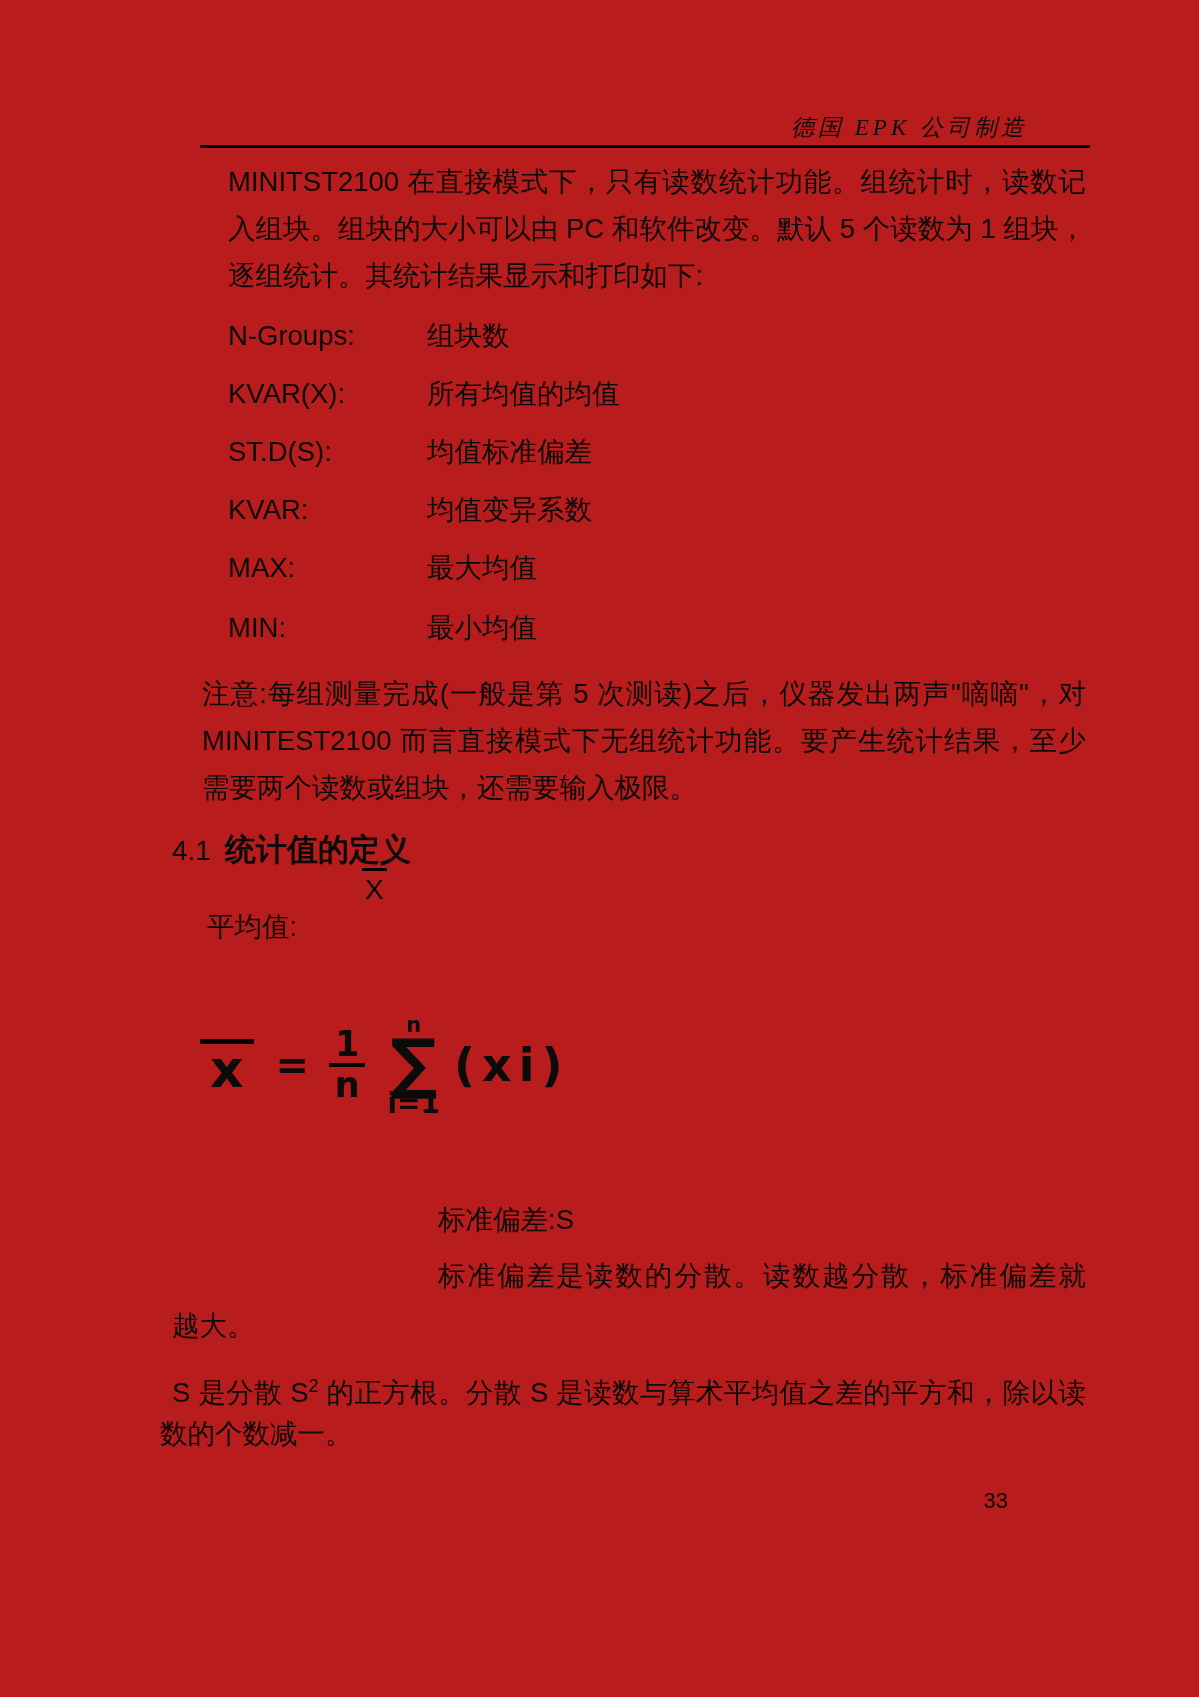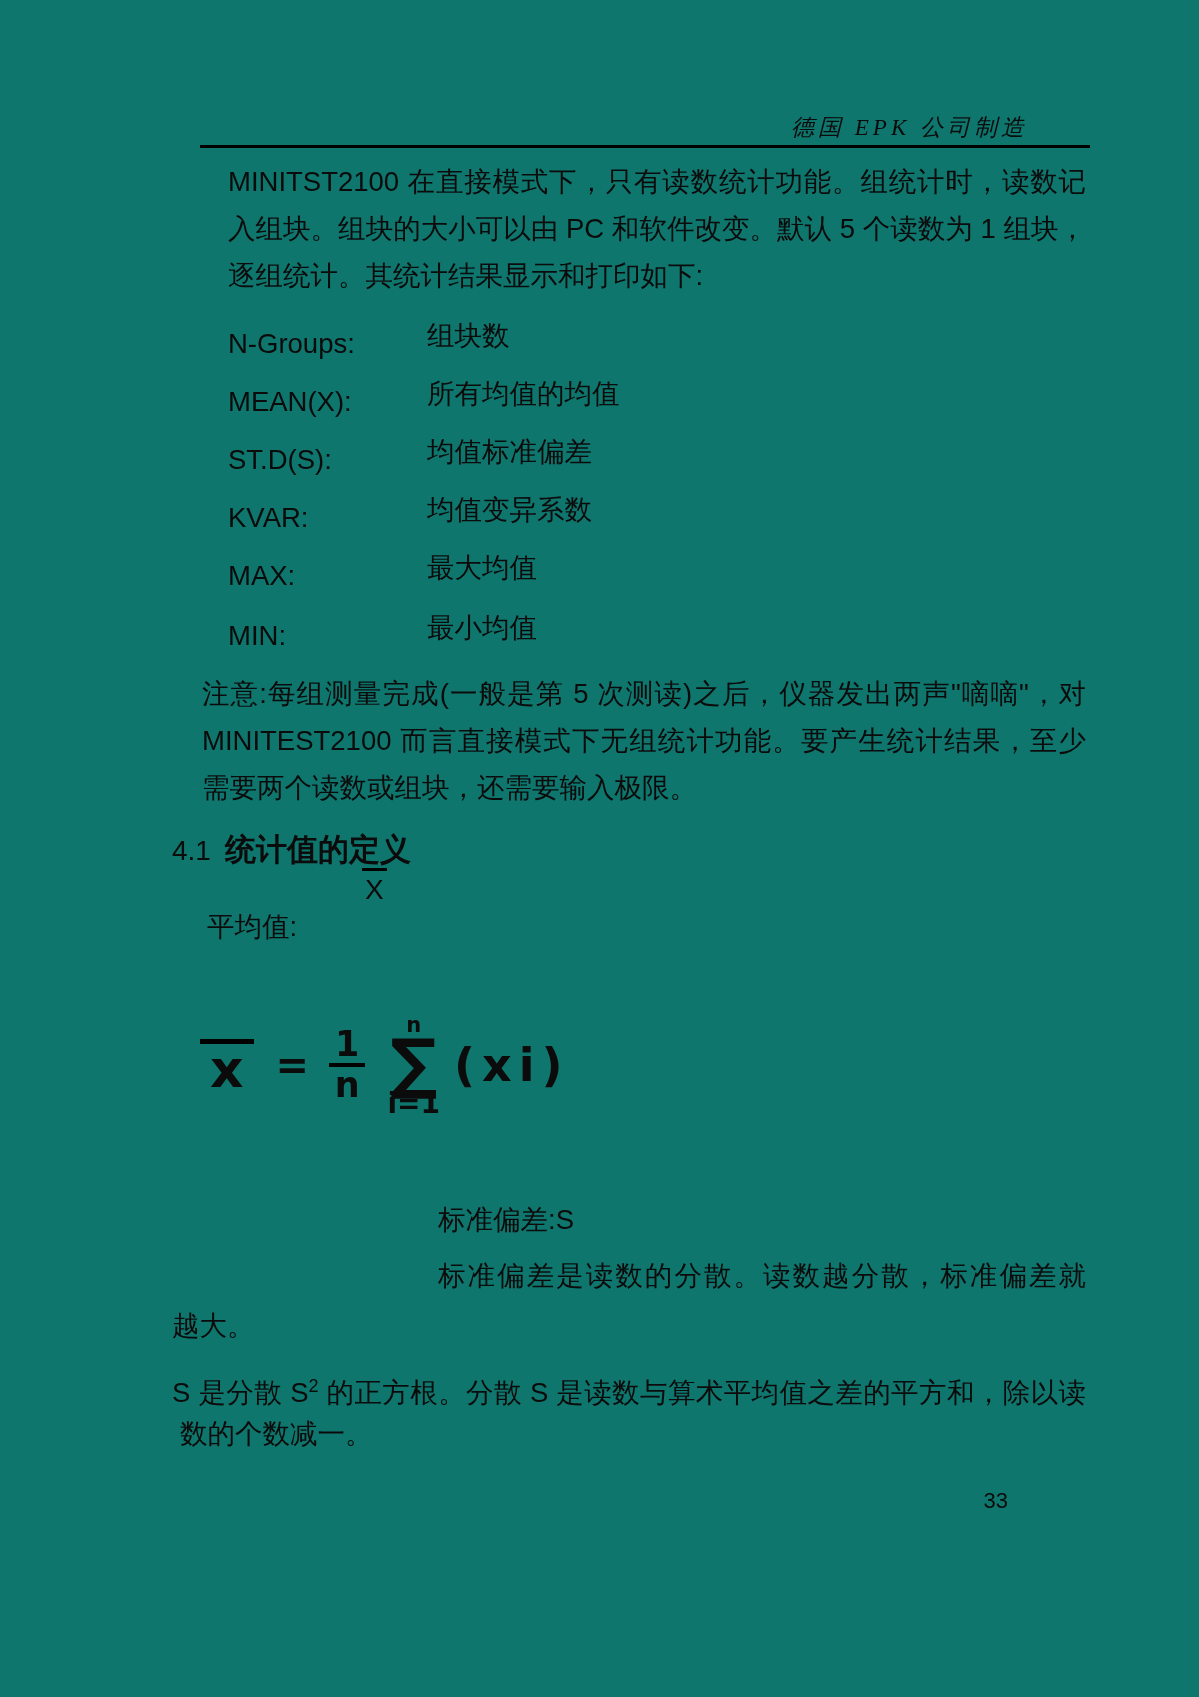--- a/index.html
+++ b/index.html
@@ -3,21 +3,21 @@
 <meta charset="utf-8">
 <style>
   * { margin: 0; padding: 0; box-sizing: border-box; }
   html, body { background: #9a9a9a; }
   body { font-family: "Liberation Sans", "DejaVu Sans", sans-serif; }
   .page {
     position: relative;
     width: 1199px;
     height: 1697px;
     margin: 0 auto;
-    background: #0f766e;
+    background: #b91c1c;
     color: #0b0b0b;
     overflow: hidden;
   }
   .abs { position: absolute; }
 
   
   .header-company {
     top: 112px;
     right: 171px;
     font-family: "Liberation Serif", "DejaVu Serif", serif;
@@ -45,21 +45,21 @@
     text-align: justify;
     text-align-last: justify;
     white-space: normal;
   }
 
   .intro { top: 158px; left: 228px; width: 858px; }
   .note  { top: 670px; left: 202px; width: 884px; }
 
   
   .stat-row { left: 228px; }
-  .stat-label { display: inline-block; margin-top: 8px; }
+  .stat-label { display: inline-block; }
   .stat-desc { position: absolute; left: 199px; top: 0; white-space: nowrap; }
 
   
   .section-heading { top: 826px; left: 172px; font-size: 28px; line-height: 47px; white-space: nowrap; }
   .section-title { font-weight: bold; font-size: 31px; padding-left: 14px; }
 
   
   .xbar-symbol {
     top: 868px; left: 362px;
     border-top: 3px solid #000;
@@ -96,21 +96,21 @@
   .f-rhs { font-size: 46px; letter-spacing: 7px; }
 
   .mean-desc { top: 1113px; left: 172px; }
 
   .std-heading { top: 1196px; left: 438px; }
   .std-line1 { top: 1252px; left: 438px; width: 648px; }
   .std-line2 { top: 1302px; left: 172px; }
 
   .var-line1 { top: 1363px; left: 172px; width: 914px; }
   .var-line1 sup { font-size: 18px; }
-  .var-line2 { top: 1410px; left: 180px; }
+  .var-line2 { top: 1410px; left: 160px; }
 
   .page-number { top: 1477px; right: 191px; font-size: 22px; line-height: 47px; }
 </style>
 </head>
 <body>
 
 <div class="page">
 
   <div class="abs header-company">德国 EPK 公司制造</div>
   <div class="abs header-rule"></div>
@@ -119,21 +119,21 @@
     <div class="just">MINITST2100 在直接模式下，只有读数统计功能。组统计时，读数记</div>
     <div class="just">入组块。组块的大小可以由 PC 和软件改变。默认 5 个读数为 1 组块，</div>
     <div class="wrapline">逐组统计。其统计结果显示和打印如下:</div>
   </div>
 
   <div class="abs stat-row bodytext" style="top:312px">
     <span class="stat-label">N-Groups:</span>
     <span class="stat-desc">组块数</span>
   </div>
   <div class="abs stat-row bodytext" style="top:370px">
-    <span class="stat-label">MEAN(X):</span>
+    <span class="stat-label">KVAR(X):</span>
     <span class="stat-desc">所有均值的均值</span>
   </div>
   <div class="abs stat-row bodytext" style="top:428px">
     <span class="stat-label">ST.D(S):</span>
     <span class="stat-desc">均值标准偏差</span>
   </div>
   <div class="abs stat-row bodytext" style="top:486px">
     <span class="stat-label">KVAR:</span>
     <span class="stat-desc">均值变异系数</span>
   </div>

